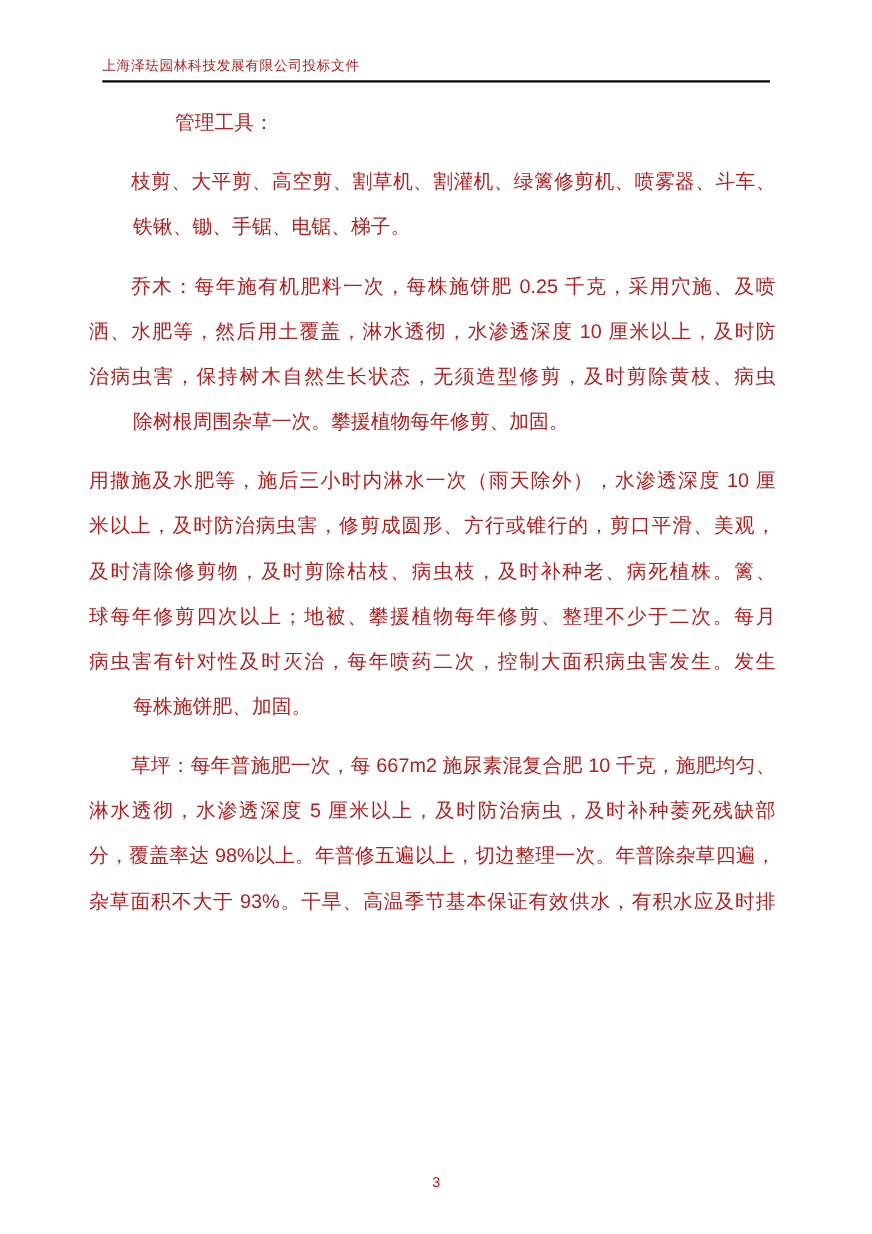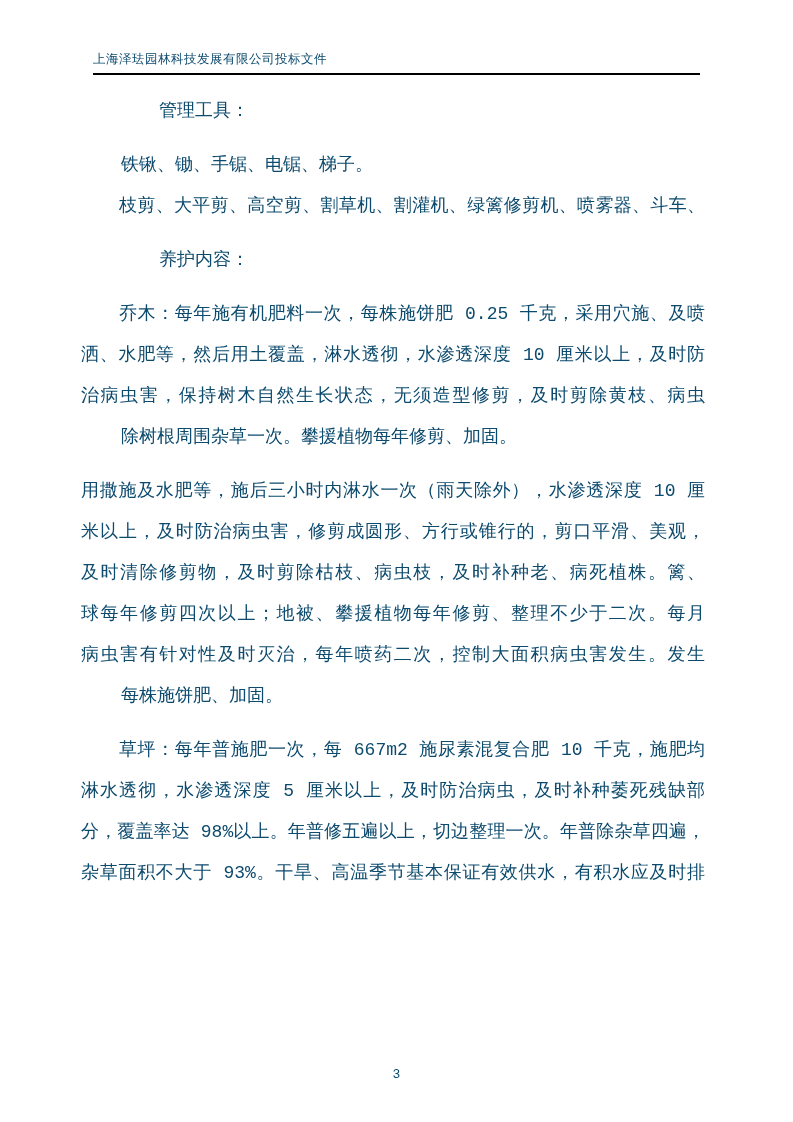--- a/index.html
+++ b/index.html
@@ -5,22 +5,22 @@
   html, body {
     margin: 0;
     padding: 0;
     background: #ffffff;
   }
   .page {
     position: relative;
     width: 793px;
     height: 1122px;
     background: #ffffff;
-    color: #0c4a6e;
-    font-family: Liberation Mono, monospace;
+    color: #b91c1c;
+    font-family: Liberation Sans, sans-serif;
     overflow: hidden;
   }
   .header {
     position: absolute;
     left: 93px;
     top: 53px;
     width: 607px;
     border-bottom: 2px solid #000000;
     padding-bottom: 5px;
   }
@@ -71,25 +71,22 @@
 
   <div class="header">
     <div class="header-title">上海泽珐园林科技发展有限公司投标文件</div>
   </div>
 
   <div class="body-text">
       <div class="para">
         <div class="line first last">管理工具：</div>
       </div>
       <div class="para">
+        <div class="line first">枝剪、大平剪、高空剪、割草机、割灌机、绿篱修剪机、喷雾器、斗车、</div>
         <div class="line last">铁锹、锄、手锯、电锯、梯子。</div>
-        <div class="line first">枝剪、大平剪、高空剪、割草机、割灌机、绿篱修剪机、喷雾器、斗车、</div>
-      </div>
-      <div class="para">
-        <div class="line first last">养护内容：</div>
       </div>
       <div class="para">
         <div class="line first">乔木：每年施有机肥料一次，每株施饼肥 0.25 千克，采用穴施、及喷</div>
         <div class="line">洒、水肥等，然后用土覆盖，淋水透彻，水渗透深度 10 厘米以上，及时防</div>
         <div class="line">治病虫害，保持树木自然生长状态，无须造型修剪，及时剪除黄枝、病虫</div>
         <div class="line last">除树根周围杂草一次。攀援植物每年修剪、加固。</div>
       </div>
       <div class="para">
         <div class="line">用撒施及水肥等，施后三小时内淋水一次（雨天除外），水渗透深度 10 厘</div>
         <div class="line">米以上，及时防治病虫害，修剪成圆形、方行或锥行的，剪口平滑、美观，</div>

